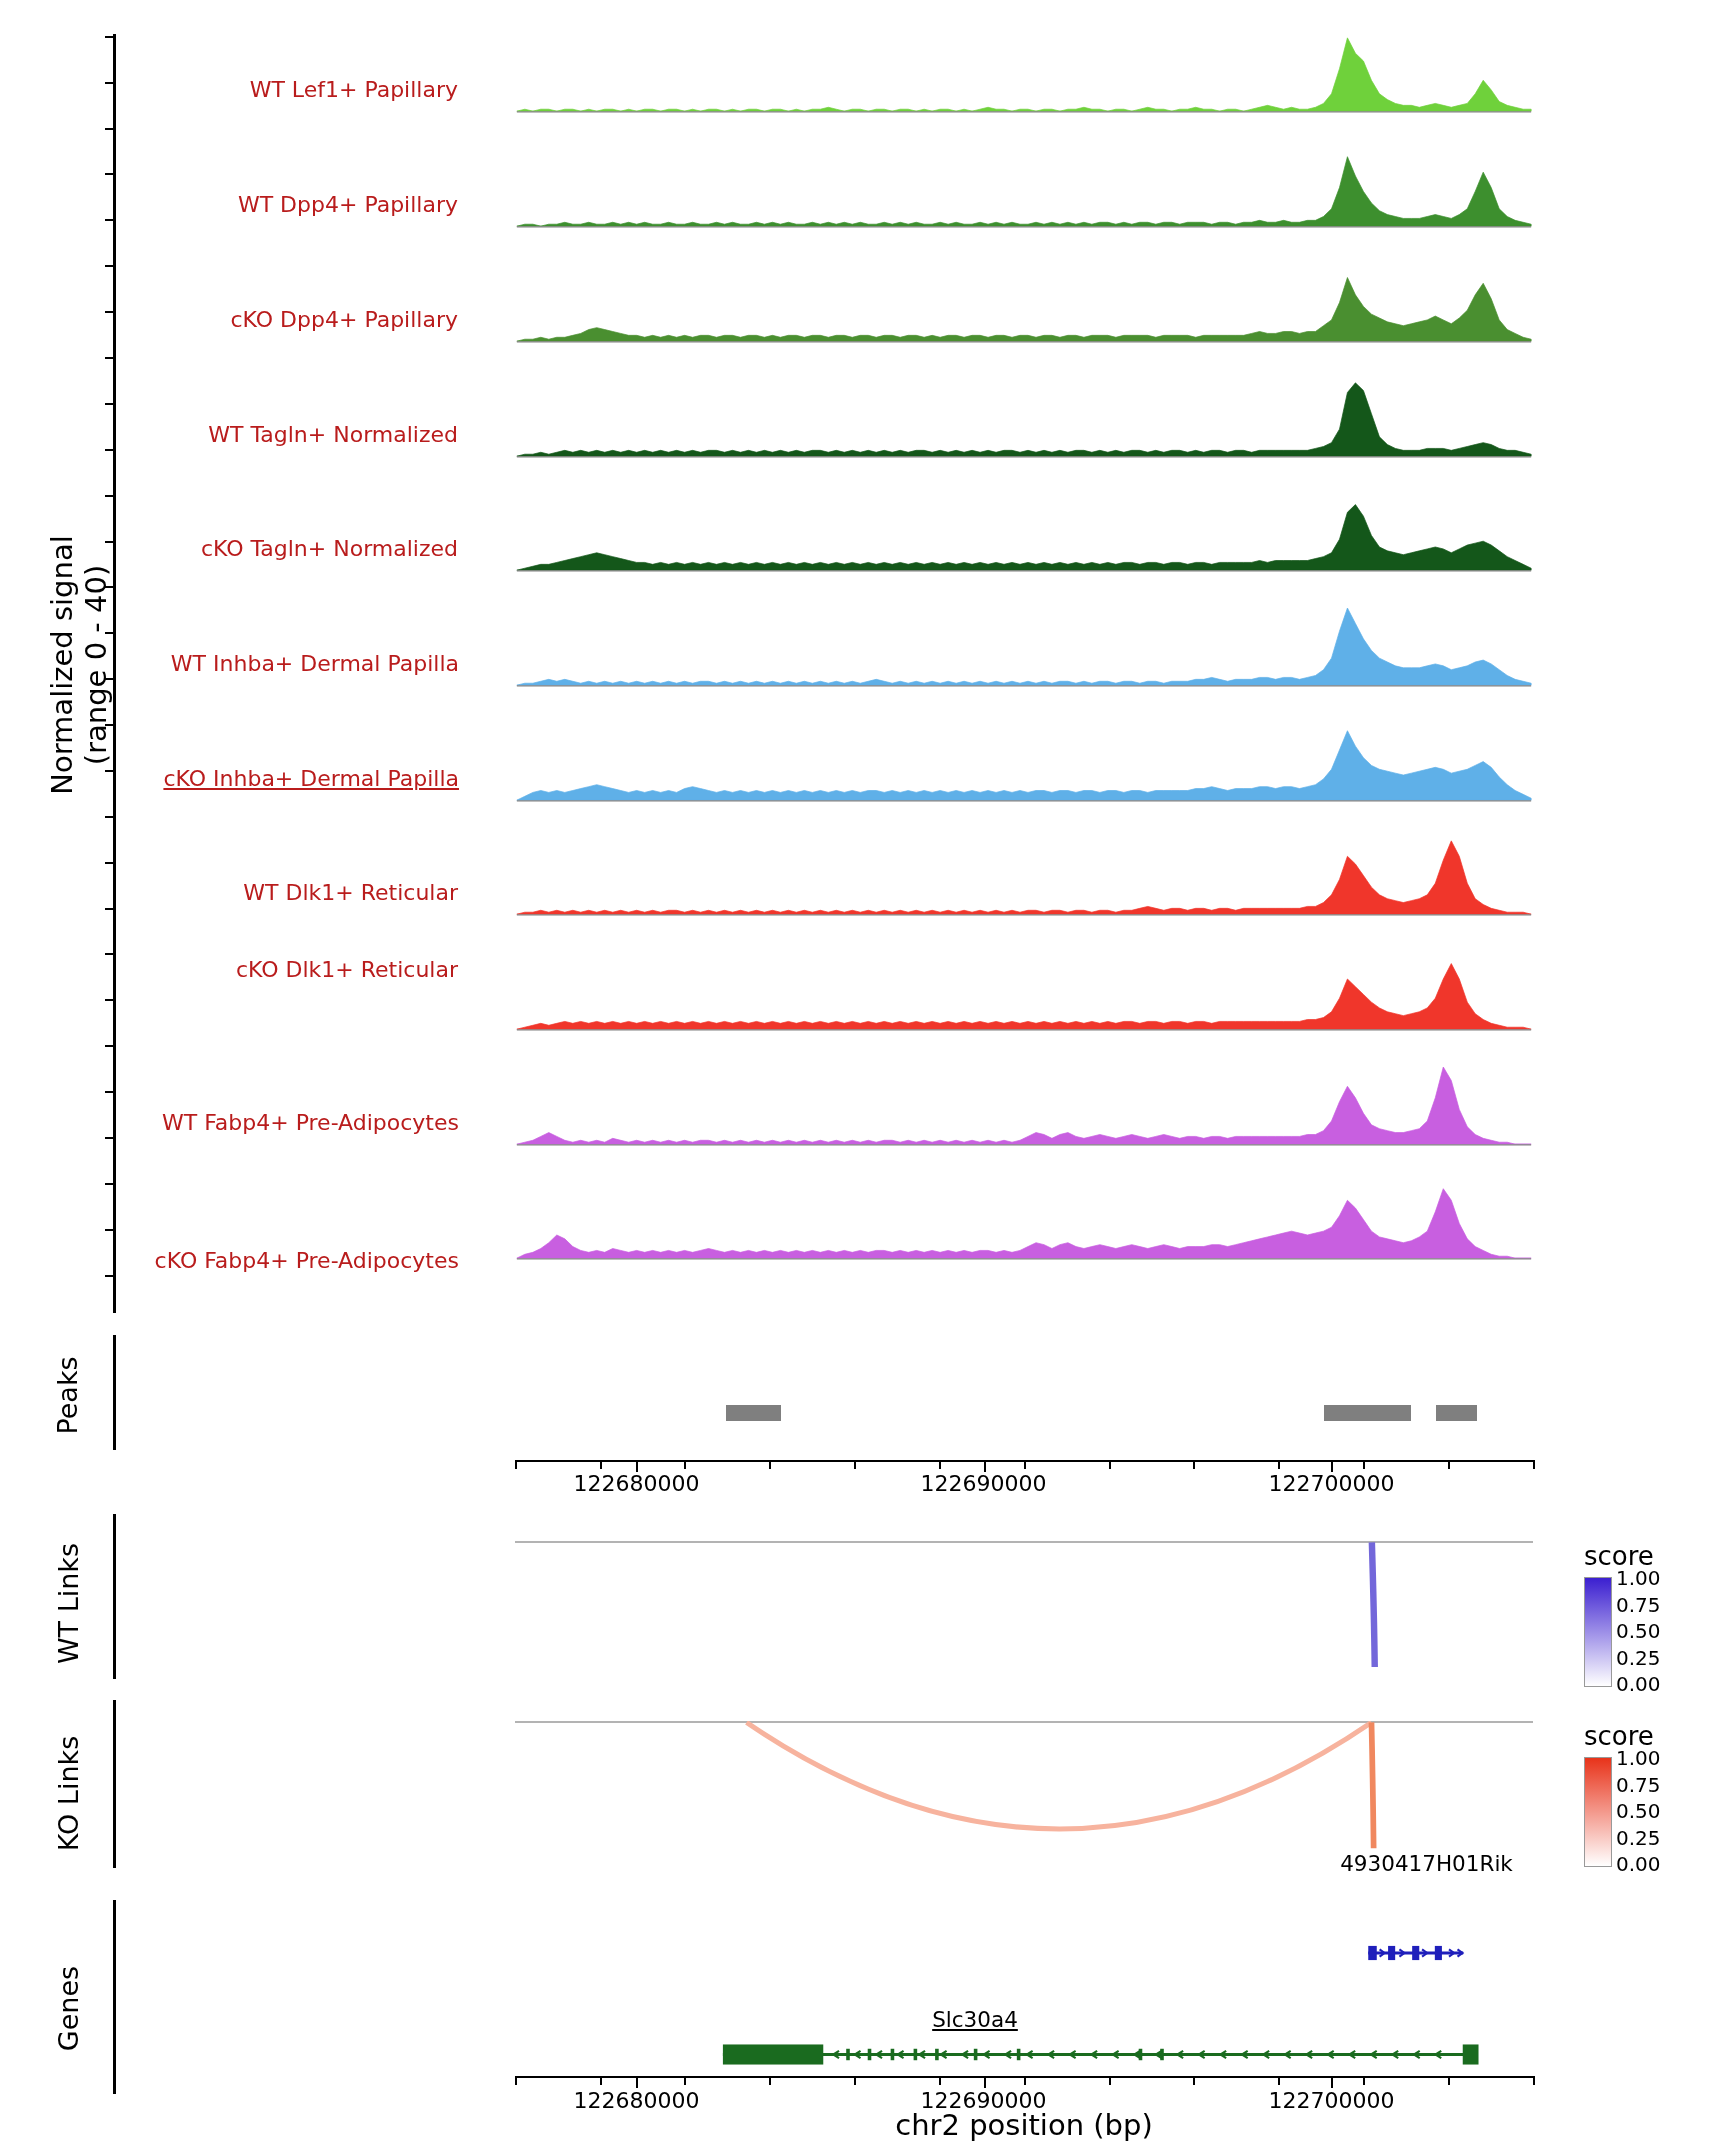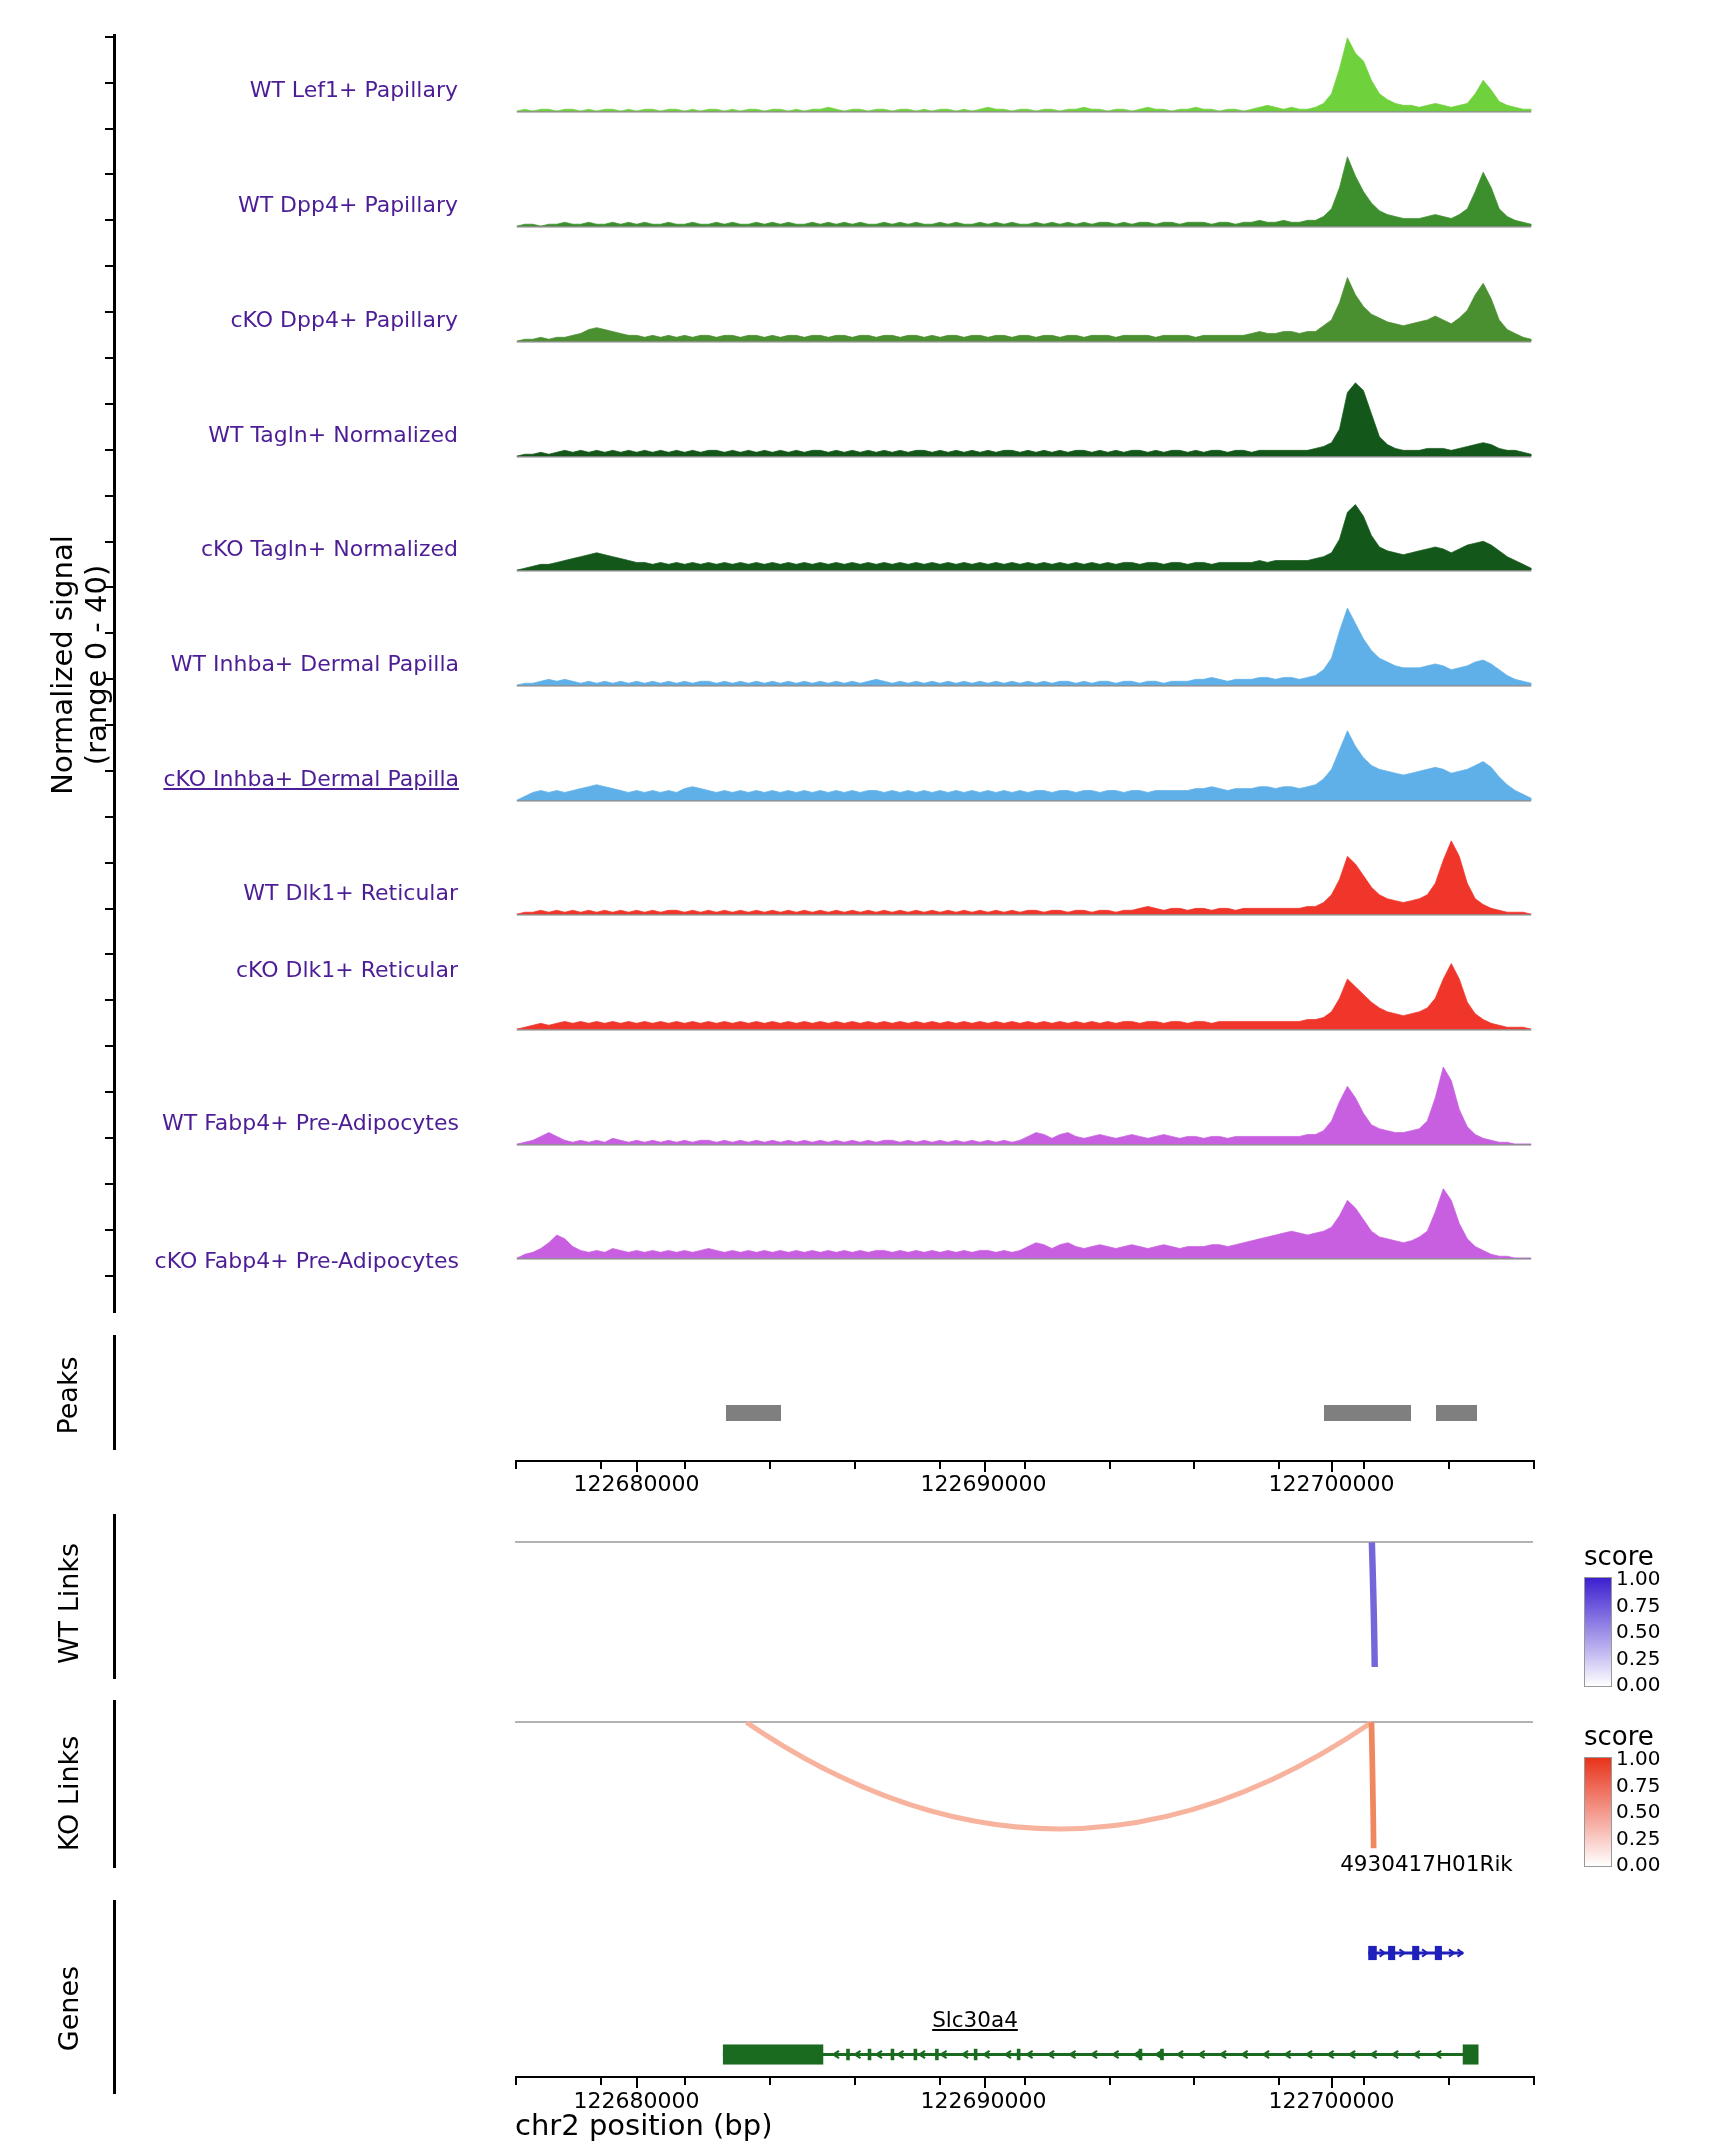--- a/index.html
+++ b/index.html
@@ -2,36 +2,36 @@
 <html style="font-size:11.5px"><head>
 <meta charset="utf-8">
 <style>
   html,body{margin:0;padding:0;background:#ffffff;}
   body{width:1721px;height:2151px;font-family:"DejaVu Sans",sans-serif;color:#000;overflow:hidden;}
   .page{position:relative;width:1721px;height:2151px;}
 
   
   .axis-line{position:absolute;background:#000;}
   .vtick{position:absolute;background:#000;width:10px;height:2.2px;left:105px;}
-  .trk-label{position:absolute;font-size:22px;text-align:right;white-space:nowrap;color:#4c1d95;}
+  .trk-label{position:absolute;font-size:22px;text-align:right;white-space:nowrap;color:#b91c1c;}
   .ylab{position:absolute;font-size:26px;text-align:center;transform:rotate(-90deg);transform-origin:center center;white-space:nowrap;}
   .sec-label{position:absolute;font-size:27px;transform:rotate(-90deg);transform-origin:center center;white-space:nowrap;}
 
   
   .track{position:absolute;left:515px;width:1018px;}
   .track svg{display:block;}
 
   
   .peak{position:absolute;background:#7f7f7f;height:16px;}
 
   
   .xaxis{position:absolute;left:515px;width:1018px;height:2.2px;background:#000;}
   .xtick{position:absolute;width:2.2px;height:9.3px;background:#000;}
   .xticklabel{position:absolute;font-size:22px;text-align:center;white-space:nowrap;}
-  .xtitle{position:absolute;font-size:29px;text-align:left;white-space:nowrap;}
+  .xtitle{position:absolute;font-size:29px;text-align:center;white-space:nowrap;}
 
   
   .linkbox{position:absolute;left:515px;width:1018px;}
   .linktop{position:absolute;left:515px;width:1018px;height:2.2px;background:#b3b3b3;}
 
   
   .legend{position:absolute;font-size:24.4px;}
   .legend .ltitle{font-size:26px;margin-bottom:5.7px;}
   .legend .bar{position:relative;width:26px;height:108px;border:0.7px solid #999;}
   .legend .ticks{position:absolute;left:32px;top:-8.6px;font-size:20px;line-height:1;}

